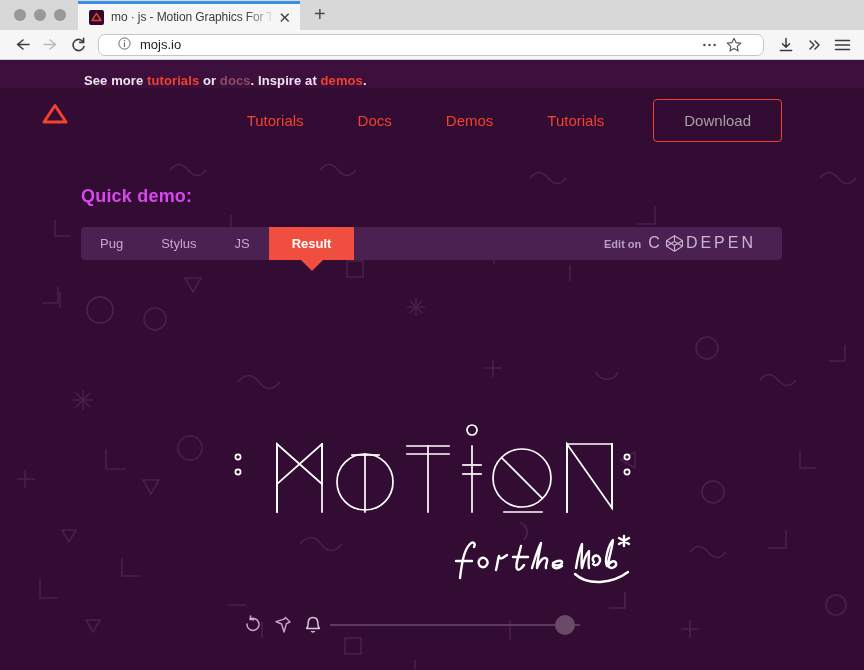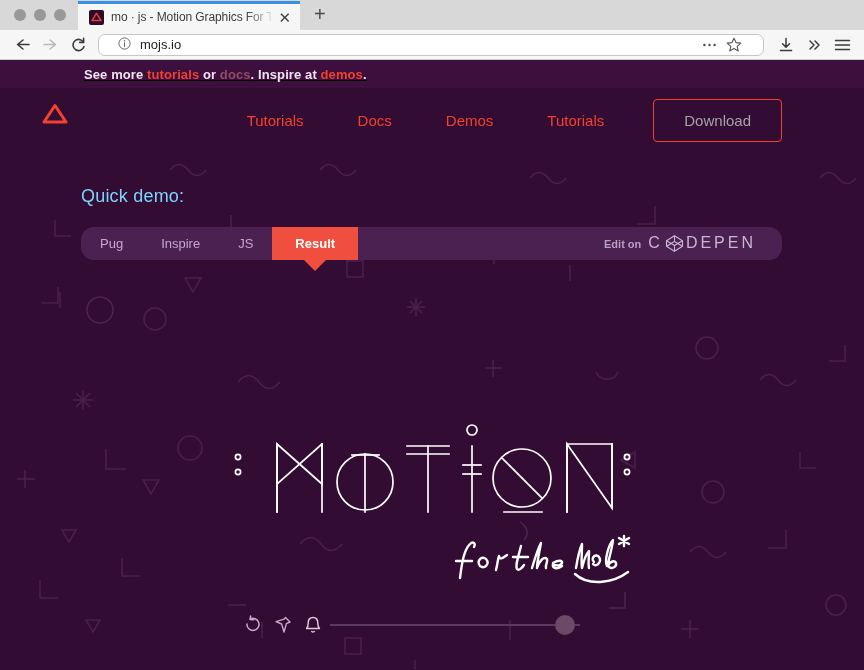--- a/index.html
+++ b/index.html
@@ -51,21 +51,21 @@
   .url-right { display: flex; align-items: center; gap: 9px; padding-right: 2px; }
   .tool-icon { cursor: pointer; display: flex; align-items: center; }
 
   
   .page { position: relative; width: 864px; height: 609px; background: #330c33; overflow: hidden; }
   .bgdeco { position: absolute; inset: 0; pointer-events: none; }
 
   .topstrip {
     position: absolute; top: 0; left: 0; right: 0; height: 28px;
     background: #3d0f3d;
-    display: flex; align-items: center; text-decoration: underline;
+    display: flex; align-items: flex-end;
   }
   .topstrip-text { font-size: 13px; color: #efe4ef; padding-left: 84px; font-weight: bold; letter-spacing: 0.1px; }
   .topstrip-text a { color: #f0422e; text-decoration: none; }
   .topstrip-text a.dim { color: #8e4d62; }
 
   .sitenav { position: absolute; top: 28px; left: 0; right: 0; height: 64px; }
   .logo-tri { position: absolute; left: 41px; top: 14px; cursor: pointer; }
   .navlinks {
     position: absolute; right: 8px; top: 0; height: 64px;
     display: flex; align-items: center; gap: 0;
@@ -75,26 +75,26 @@
     padding: 0 27px; cursor: pointer;
   }
   .download-btn {
     margin-left: 22px; margin-right: 74px;
     border: 1px solid #f0422e; border-radius: 4px;
     color: #a3a3a3; font-size: 15px; padding: 12px 30px; cursor: pointer;
   }
 
   .quick-demo {
     position: absolute; left: 81px; top: 126px;
-    font-size: 18px; color: #7dd3fc; font-weight: normal; letter-spacing: 0.2px;
+    font-size: 18px; color: #d946ef; font-weight: bold; letter-spacing: 0.2px;
   }
 
   .tabbar {
     position: absolute; left: 81px; top: 167px; width: 701px; height: 33px;
-    background: #4a2150; border-radius: 13px; display: flex; align-items: stretch;
+    background: #4a2150; border-radius: 4px; display: flex; align-items: stretch;
   }
   .ctab {
     display: flex; align-items: center; justify-content: center;
     font-size: 13px; color: #c7a6cf; cursor: pointer; padding: 0 19px;
   }
   .ctab.active {
     background: #f04e3e; color: #ffffff; font-weight: bold;
     position: relative; padding: 8px 23px;
   }
   .ctab.active::after {
@@ -284,21 +284,21 @@
         <a class="navlink">Demos</a>
         <a class="navlink">Tutorials</a>
         <span class="download-btn">Download</span>
       </div>
     </div>
 
     <div class="quick-demo">Quick demo:</div>
 
     <div class="tabbar">
       <span class="ctab">Pug</span>
-      <span class="ctab">Inspire</span>
+      <span class="ctab">Stylus</span>
       <span class="ctab">JS</span>
       <span class="ctab active">Result</span>
       <span class="codepen">
         <span class="codepen-label">Edit on</span>
         <span class="codepen-word">
           <span>C</span>
           <span>
             <svg width="19" height="19" viewBox="0 0 20 20" style="vertical-align:middle">
                 <g fill="none" stroke="#cbb4d3" stroke-width="1.2" stroke-linejoin="round">
                   <path d="M10 1.8 L18.4 7 L18.4 13 L10 18.2 L1.6 13 L1.6 7 Z"></path>

